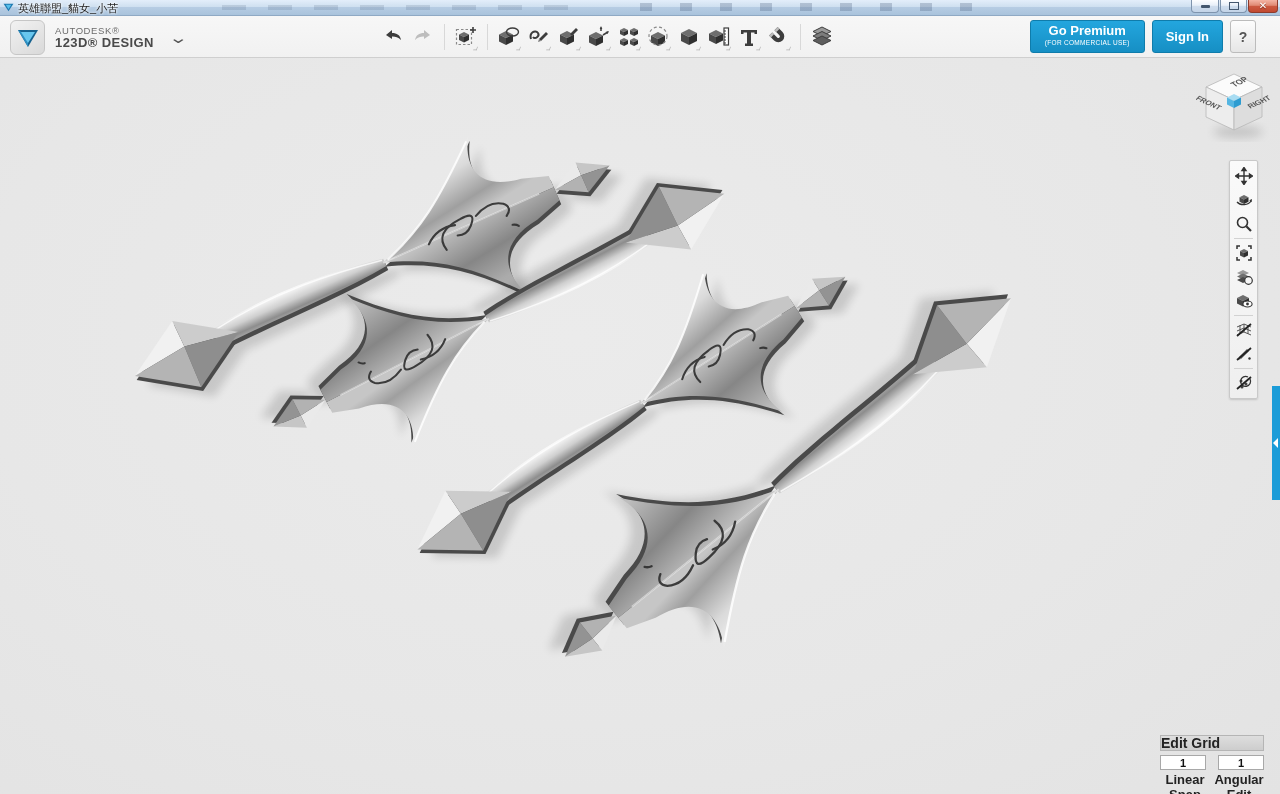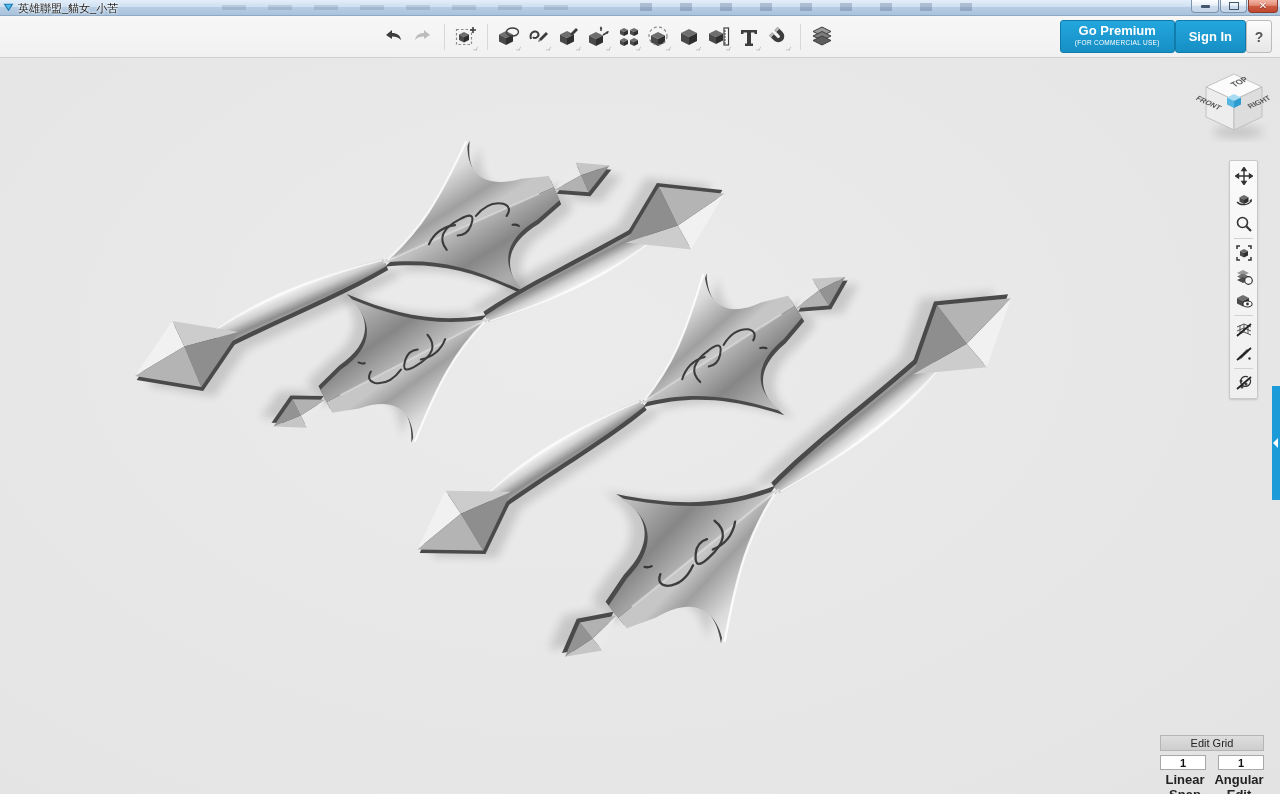--- a/index.html
+++ b/index.html
@@ -33,21 +33,21 @@
   #brand .words{margin-left:10px;line-height:1.05;}
   #brand .l1{font-size:9.5px;color:#6b6b6b;letter-spacing:.6px;}
   #brand .l2{font-size:13px;color:#4a4a4a;font-weight:bold;letter-spacing:.4px;}
   #brand .chev{margin-left:18px;font-size:15px;color:#555;transform:scaleX(1.6);cursor:pointer;}
   #tools{position:absolute;left:378px;top:3px;height:35px;display:flex;align-items:center;}
   .tbtn{width:30px;height:32px;display:flex;align-items:center;justify-content:center;position:relative;cursor:pointer;}
   .tbtn:after{content:"";position:absolute;right:3px;bottom:2px;width:4px;height:4px;
     border-right:1.5px solid #b0b0b0;border-bottom:1.5px solid #b0b0b0;transform:skewX(-20deg) scale(.7);}
   .tbtn.noarrow:after{display:none;}
   .tsep{width:1px;height:26px;background:#d8d8d8;margin:0 6px;}
-  #account{position:absolute;right:8px;top:4px;display:flex;align-items:stretch;height:33px;}
+  #account{position:absolute;right:24px;top:4px;display:flex;align-items:stretch;gap:7px;height:33px;}
   .btn-premium{background:linear-gradient(#23a6de,#168fc4);border:1px solid #0f7cab;border-radius:3px;
     color:#fff;text-align:center;padding:2px 14px;cursor:pointer;}
   .btn-premium .t1{font-size:13px;font-weight:bold;line-height:16px;}
   .btn-premium .t2{font-size:6.5px;letter-spacing:.3px;line-height:8px;}
   .btn-signin{background:linear-gradient(#23a6de,#168fc4);border:1px solid #0f7cab;border-radius:3px;
     color:#fff;font-size:13px;font-weight:bold;display:flex;align-items:center;padding:0 13px;cursor:pointer;}
   .btn-help{background:linear-gradient(#fdfdfd,#e6e6e6);border:1px solid #bcbcbc;border-radius:3px;
     color:#555;font-size:14px;font-weight:bold;width:24px;display:flex;align-items:center;justify-content:center;cursor:pointer;}
   
   #viewport{position:absolute;left:0;top:58px;width:1280px;height:736px;
@@ -58,21 +58,21 @@
     box-shadow:0 1px 2px rgba(0,0,0,.15);display:flex;flex-direction:column;align-items:center;padding:3px 0;}
   .nbtn{width:23px;height:24px;display:flex;align-items:center;justify-content:center;cursor:pointer;}
   .ndiv{width:19px;height:1px;background:#d2d2d2;margin:2px 0;}
   
   #panel-tab{position:absolute;left:1272px;top:328px;width:8px;height:114px;background:#1b9cd8;cursor:pointer;}
   #panel-tab .tri{position:absolute;left:1px;top:52px;width:0;height:0;
     border-top:5px solid transparent;border-bottom:5px solid transparent;border-right:5px solid #ffffff;}
   
   #editgrid{position:absolute;left:1160px;top:677px;width:104px;}
   #editgrid .eg-btn{width:100%;height:16px;background:linear-gradient(#dedede,#cdcdcd);
-    border:1px solid #b5b5b5;font-size:11px;font-weight:normal;color:#222;text-align:center;
+    border:1px solid #b5b5b5;font-size:14px;font-weight:bold;color:#222;text-align:left;
     line-height:15px;cursor:pointer;box-sizing:border-box;}
   #editgrid .row{display:flex;justify-content:space-between;margin-top:4px;}
   #editgrid input{width:46px;height:15px;border:1px solid #a8a8a8;background:#fff;
     font-size:11px;font-weight:bold;color:#111;text-align:center;padding:0;box-sizing:border-box;
     font-family:"Liberation Sans",sans-serif;}
   #editgrid .labels{display:flex;justify-content:space-between;margin-top:2px;}
   #editgrid .labels span{font-size:13px;font-weight:bold;color:#222;width:50px;text-align:center;}
   
   #viewcube{position:absolute;left:1196px;top:8px;cursor:pointer;}
   text{user-select:none;}
@@ -96,20 +96,34 @@
     <div class="winbtn" style="left:1220px;width:27px;">
         <div class="box"></div>
       </div>
     <div class="winbtn close" style="left:1248px;width:30px;">
         <div class="x">✕</div>
       </div>
   </div>
 
   <div id="toolbar">
 
+    <div id="brand">
+      <div class="cube-logo">
+        <svg width="24" height="24" viewBox="0 0 24 24">
+          <polygon points="2,4 22,4 12,21" fill="#16628f"></polygon>
+          <polygon points="2,4 12,10 12,21" fill="#2d8fc2"></polygon>
+          <polygon points="5,6 19,6 12,17" fill="#67c6ee"></polygon>
+        </svg>
+      </div>
+      <div class="words">
+        <div class="l1">AUTODESK®</div>
+        <div class="l2">123D® DESIGN</div>
+      </div>
+      <div class="chev">⌄</div>
+    </div>
 
     <div id="tools">
 
       <div class="tbtn noarrow">
         <svg width="22" height="22" viewBox="0 0 22 22">
             <path d="M4,9 L10,4 L10,7 C15,7 18,9 19,14 C16,11 13,10.5 10,10.6 L10,13 Z" fill="#3d3d3d"></path>
           </svg>
       </div>
       <div class="tbtn noarrow">
         <svg width="22" height="22" viewBox="0 0 22 22">

